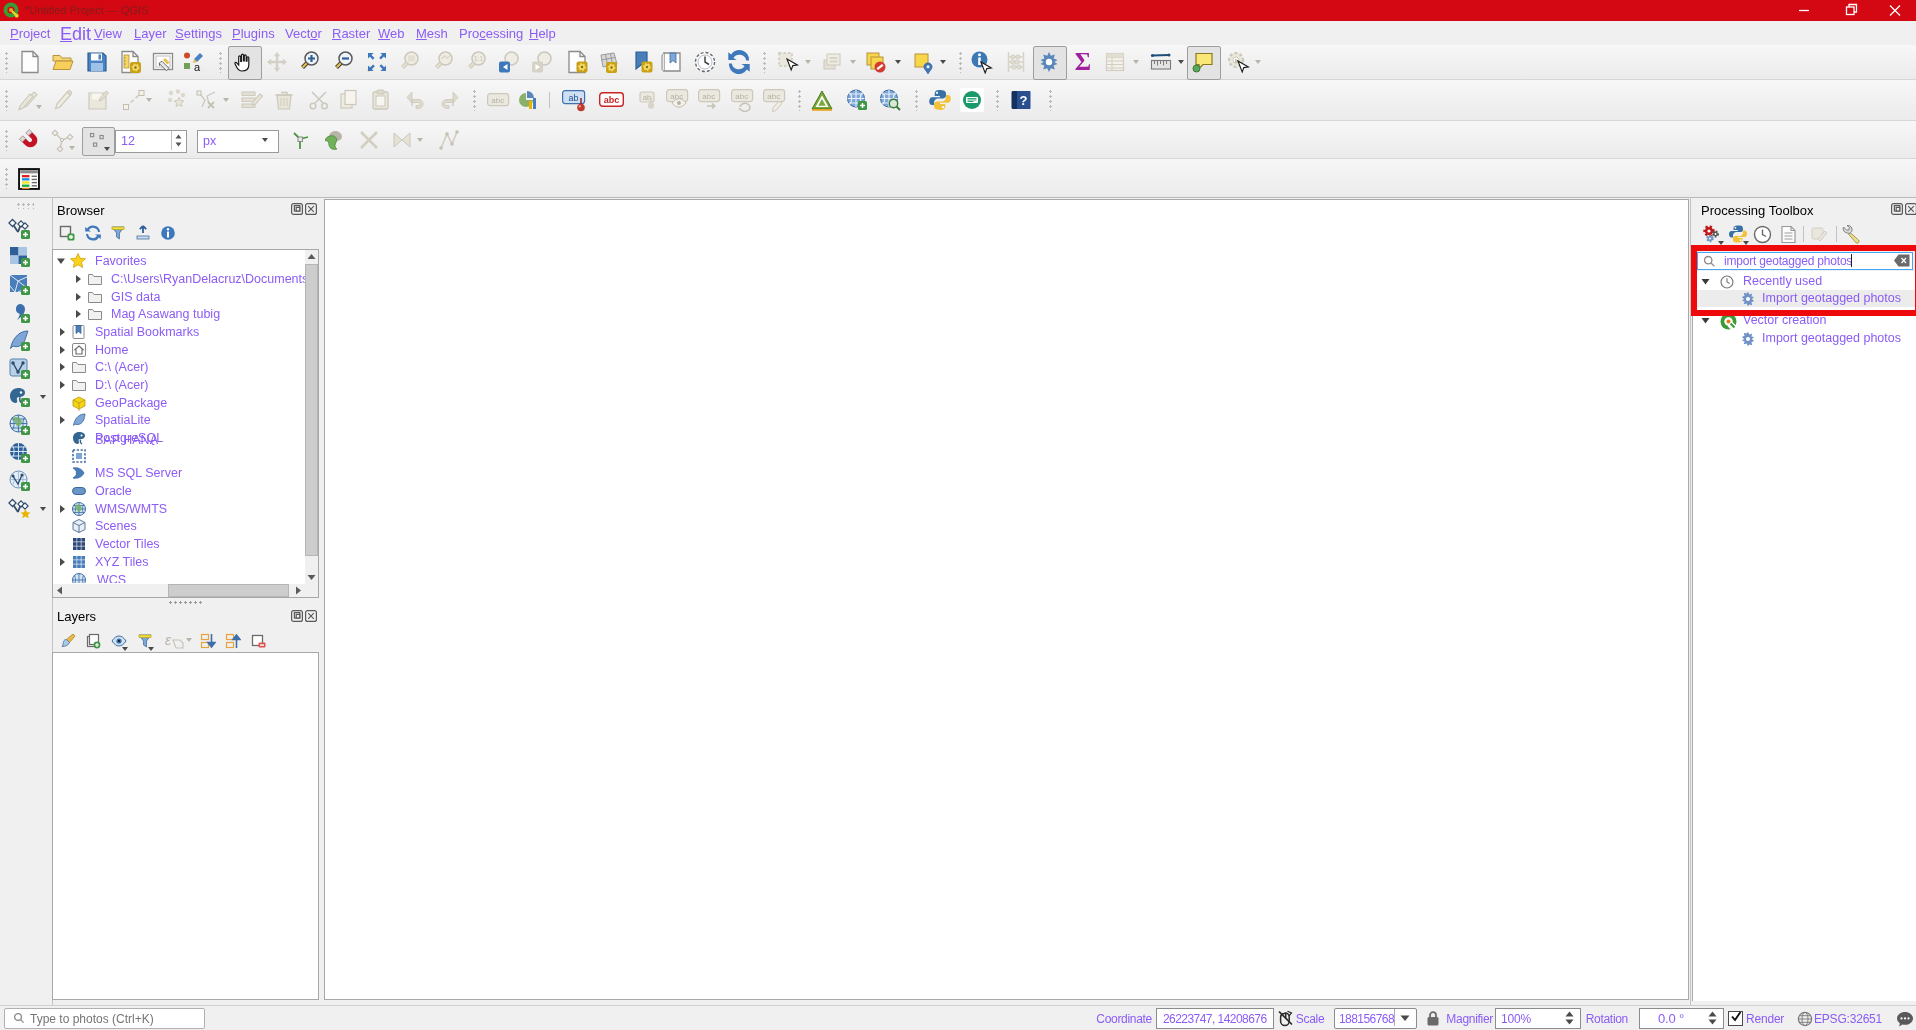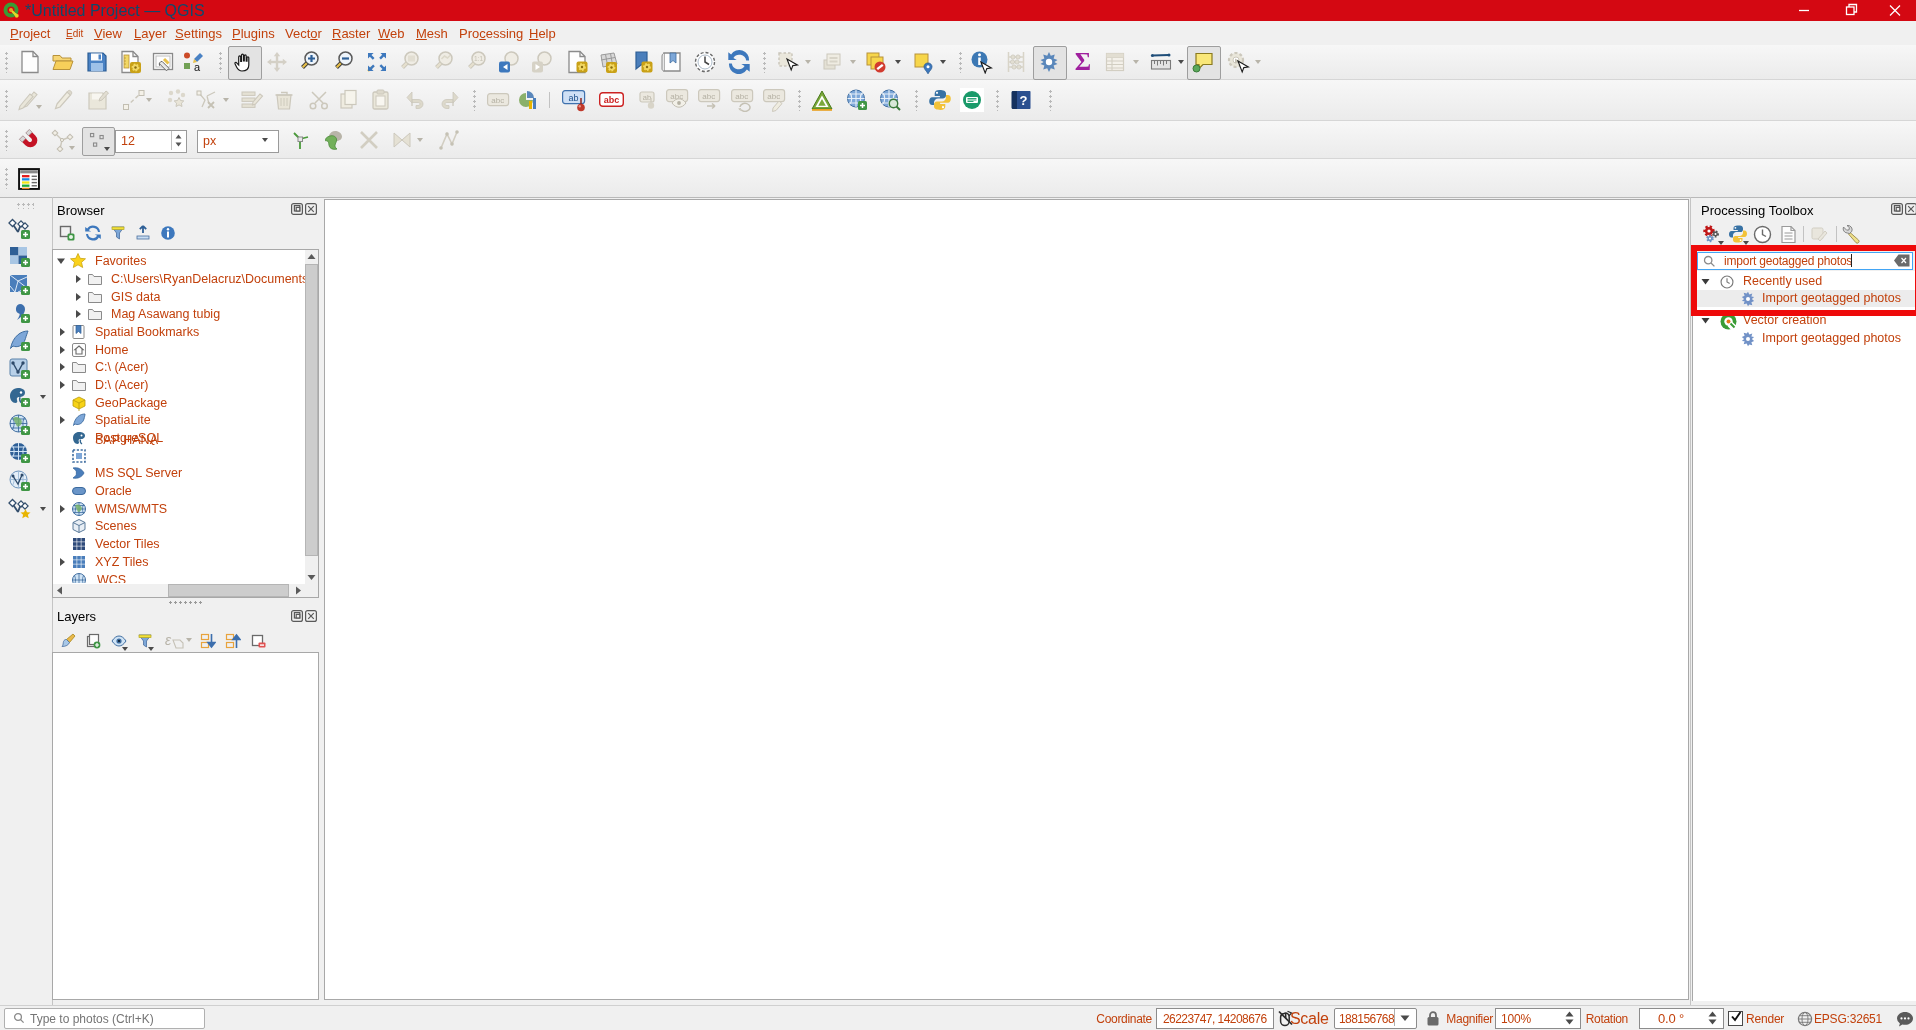--- a/index.html
+++ b/index.html
@@ -1,46 +1,46 @@
 <!DOCTYPE html>
 <html><head><meta charset="utf-8"><style>
 html,body{margin:0;padding:0;width:1916px;height:1030px;background:#f0f0f0;font-family:"Liberation Sans",sans-serif;overflow:hidden}
 .a{position:absolute}
-.tx{position:absolute;white-space:nowrap;font-size:12.5px;color:#c2410c;line-height:16px}
+.tx{position:absolute;white-space:nowrap;font-size:12.5px;color:#8b5cf6;line-height:16px}
 .dd{position:absolute;width:0;height:0;border-left:3.5px solid transparent;border-right:3.5px solid transparent;border-top:4px solid #4a4a4a}
 .ddg{border-top-color:#b8b4a9}
 .hdl{position:absolute;width:5px;background-image:radial-gradient(circle,#b9b9b9 1.1px,transparent 1.2px);background-size:5px 5px;background-position:0 0}
 .prs{position:absolute;background:#e3e3e3;border:1px solid #9e9e9e;border-radius:2px}
 .box{position:absolute;background:#fff;border:1px solid #8c8c8c}
 .pnl-t{position:absolute;font-size:13px;color:#000;line-height:16px;white-space:nowrap}
 </style></head>
 <body>
 
 <div class="a" style="left:0;top:0;width:1916px;height:21px;background:#d40812"></div>
 <svg class="a" style="left:3px;top:2px" width="17" height="17" viewBox="0 0 17 17">
  <circle cx="8" cy="8" r="7.5" fill="#3a9c35"></circle>
  <circle cx="8" cy="8" r="3.6" fill="#d40812"></circle>
  <circle cx="8" cy="8" r="2" fill="#e8a020"></circle>
  <path d="M9.5 9.5L16 13l-3 3z" fill="#e4d829"></path>
  <path d="M9 9l6 6" stroke="#e4d829" stroke-width="2.2"></path>
 </svg>
-<div class="a" style="left:25px;top:3px;font-size:16px;color:#0c4a6e;line-height:15px">*Untitled Project — QGIS</div>
+<div class="a" style="left:25px;top:3px;font-size:11px;color:#7f1d1d;line-height:15px">*Untitled Project — QGIS</div>
 <svg class="a" style="left:1786px;top:0" width="130" height="21" viewBox="0 0 130 21">
  <g stroke="#fff" stroke-width="1.3" fill="none">
   <line x1="13" y1="10.5" x2="23" y2="10.5"></line>
   <rect x="60.5" y="7" width="7.5" height="7.5"></rect>
   <path d="M63 7v-2.5h7.5v7.5h-2.5"></path>
   <line x1="104" y1="5.5" x2="114" y2="15.5"></line>
       <line x1="114" y1="5.5" x2="104" y2="15.5"></line>
  </g>
 </svg>
 
 <div class="a" style="left:0;top:21px;width:1916px;height:24px;background:#f0f0f0;border-bottom:1px solid #dadada"></div>
 <div class="tx" style="left:10px;top:26px;font-size:13px"><u>P</u>roject</div>
-<div class="tx" style="left:66px;top:26px;font-size:10px"><u>E</u>dit</div>
+<div class="tx" style="left:60px;top:26px;font-size:18px"><u>E</u>dit</div>
 <div class="tx" style="left:94px;top:26px;font-size:13px"><u>V</u>iew</div>
 <div class="tx" style="left:134px;top:26px;font-size:13px"><u>L</u>ayer</div>
 <div class="tx" style="left:175px;top:26px;font-size:13px"><u>S</u>ettings</div>
 <div class="tx" style="left:232px;top:26px;font-size:13px"><u>P</u>lugins</div>
 <div class="tx" style="left:285px;top:26px;font-size:13px">Vect<u>o</u>r</div>
 <div class="tx" style="left:332px;top:26px;font-size:13px"><u>R</u>aster</div>
 <div class="tx" style="left:378px;top:26px;font-size:13px"><u>W</u>eb</div>
 <div class="tx" style="left:416px;top:26px;font-size:13px"><u>M</u>esh</div>
 <div class="tx" style="left:459px;top:26px;font-size:13px">Pro<u>c</u>essing</div>
 <div class="tx" style="left:529px;top:26px;font-size:13px"><u>H</u>elp</div>
@@ -953,21 +953,21 @@
 <div class="tx" style="left:30px;top:1011px;color:#757575;font-size:12px">Type to photos (Ctrl+K)</div>
 <div class="tx" style="left:1092px;top:1011px;width:60px;text-align:right;font-size:12px;letter-spacing:-0.3px">Coordinate</div>
 <div class="box" style="left:1156px;top:1008px;width:116px;height:19px"></div>
 <div class="tx" style="left:1163px;top:1011px;font-size:12px;letter-spacing:-0.55px">26223747, 14208676</div>
 <svg class="a" style="left:1277px;top:1009px" width="17" height="19" viewBox="0 0 17 19">
  <path d="M7 4.5c2.6-1.3 5.2.4 5.2 3.4v4.3c0 2.6-2.2 4.3-4.3 4.3s-4.3-1.7-4.3-4.3V8c0-1.7 1.3-3 3.4-3.5z" fill="none" stroke="#2a2a2a" stroke-width="1.5"></path>
  <line x1="8.7" y1="4" x2="8.7" y2="9.5" stroke="#2a2a2a" stroke-width="1.5"></line>
  <line x1="2" y1="2.5" x2="15" y2="15.5" stroke="#2a2a2a" stroke-width="1.7"></line>
  <path d="M10.5 2.2l4 1.8-2.5 2.8" fill="none" stroke="#2a2a2a" stroke-width="1.2"></path>
 </svg>
-<div class="tx" style="left:1290px;top:1011px;width:40px;text-align:left;font-size:16px;letter-spacing:-0.3px">Scale</div>
+<div class="tx" style="left:1290px;top:1011px;width:40px;text-align:center;font-size:12px;letter-spacing:-0.3px">Scale</div>
 <div class="box" style="left:1334px;top:1008px;width:81px;height:19px;border-radius:2px"></div>
 <div class="tx" style="left:1339px;top:1011px;font-size:12px;letter-spacing:-0.55px">188156768</div>
 <div class="a" style="left:1394px;top:1009px;width:1px;height:17px;background:#b0b0b0"></div>
 <svg class="a" style="left:1399px;top:1014px" width="12" height="8" viewBox="0 0 12 8">
     <path d="M1.5 1.5h9L6 7z" fill="#4a4a4a"></path>
   </svg>
 <svg class="a" style="left:1425px;top:1010px" width="16" height="17" viewBox="0 0 16 17">
     <rect x="2.5" y="7" width="11" height="8.5" rx="1.5" fill="#6a6a6a"></rect>
     <path d="M5 7V5.2a3 3 0 0 1 6 0V7" fill="none" stroke="#6a6a6a" stroke-width="1.8"></path>
   </svg>

